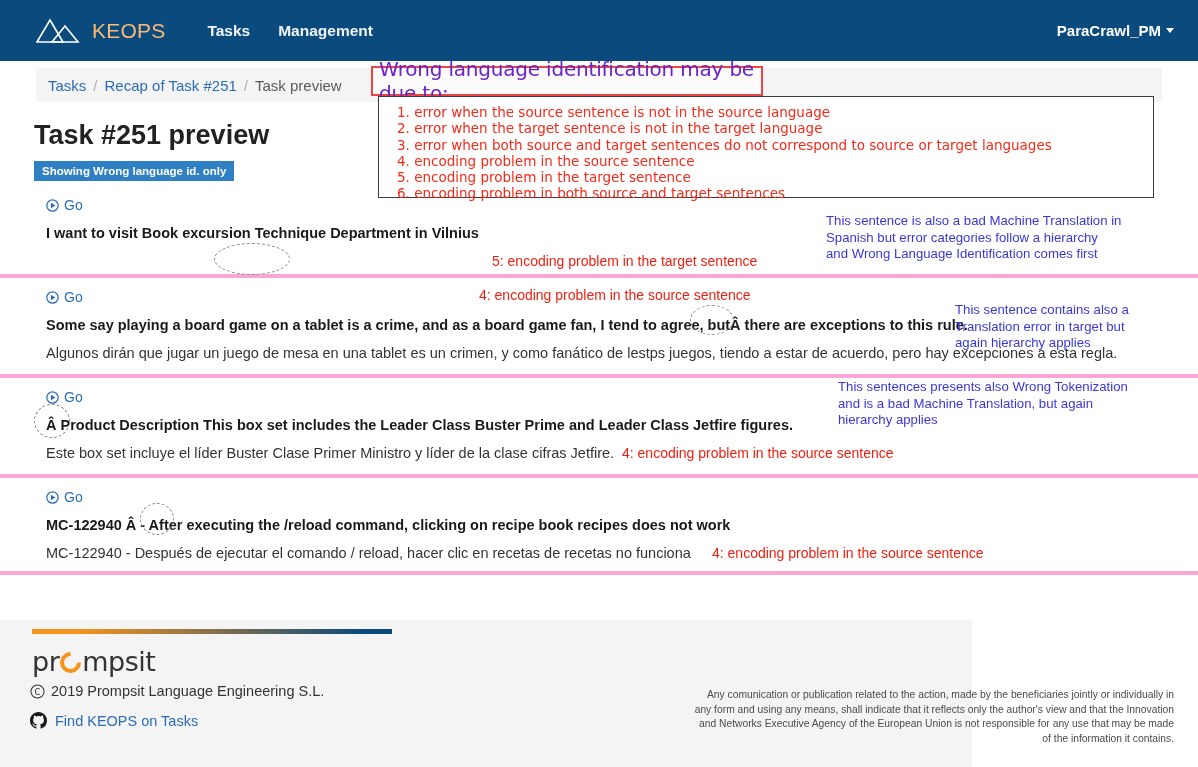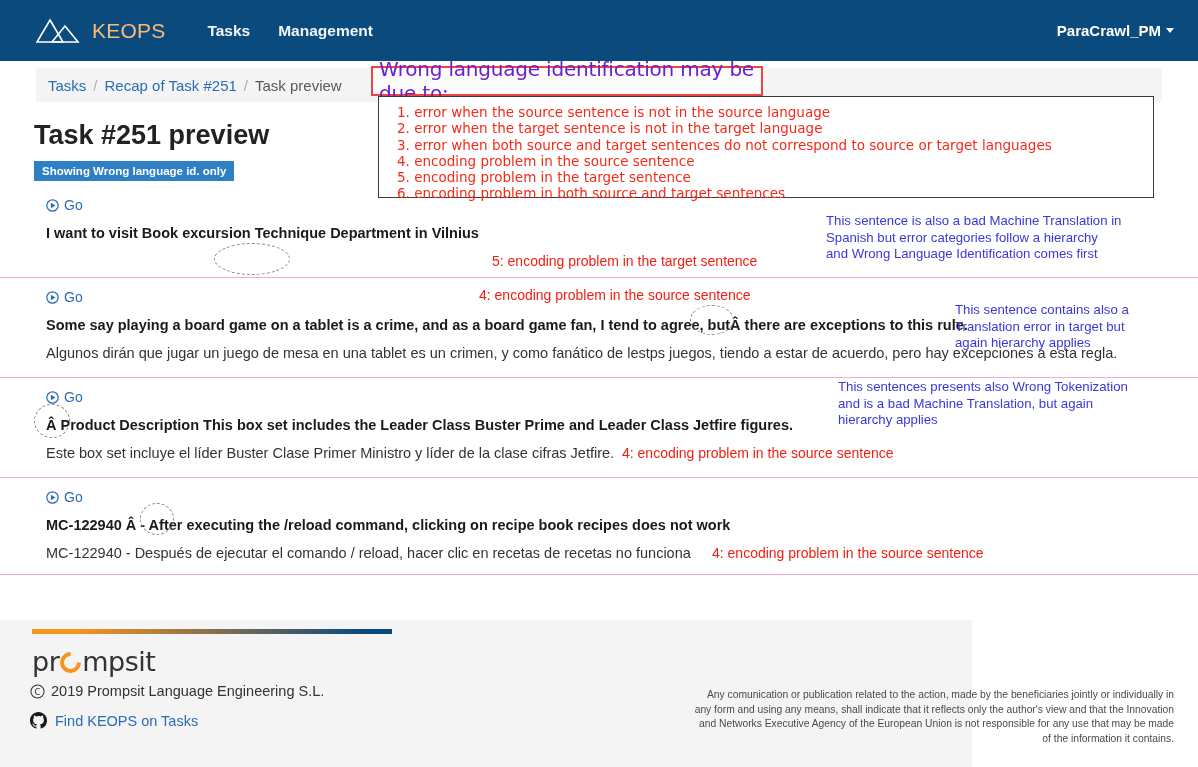--- a/index.html
+++ b/index.html
@@ -60,21 +60,21 @@
   }
   .badge {
     position: absolute; top: 161px; left: 34px;
     background: #2e7fc4; color: #fff;
     font-size: 11.5px; font-weight: bold;
     padding: 4px 8px; border-radius: 0;
   }
 
   
   .rows { position: absolute; top: 186px; left: 0; width: 1198px; }
-  .row { position: relative; border-bottom: 1px solid #f9a8d4; }
+  .row { position: relative; border-bottom: 4px solid #f9a8d4; }
   .go-link {
     position: absolute; display: flex; align-items: center; gap: 5px;
     color: #2b6cb5; font-size: 14px; cursor: pointer;
   }
   .go-icon { width: 13px; height: 13px; display:block; }
   .src-text {
     position: absolute; font-size: 14.5px; font-weight: bold; color: #1a1a1a;
     white-space: nowrap;
   }
   .tgt-text {

